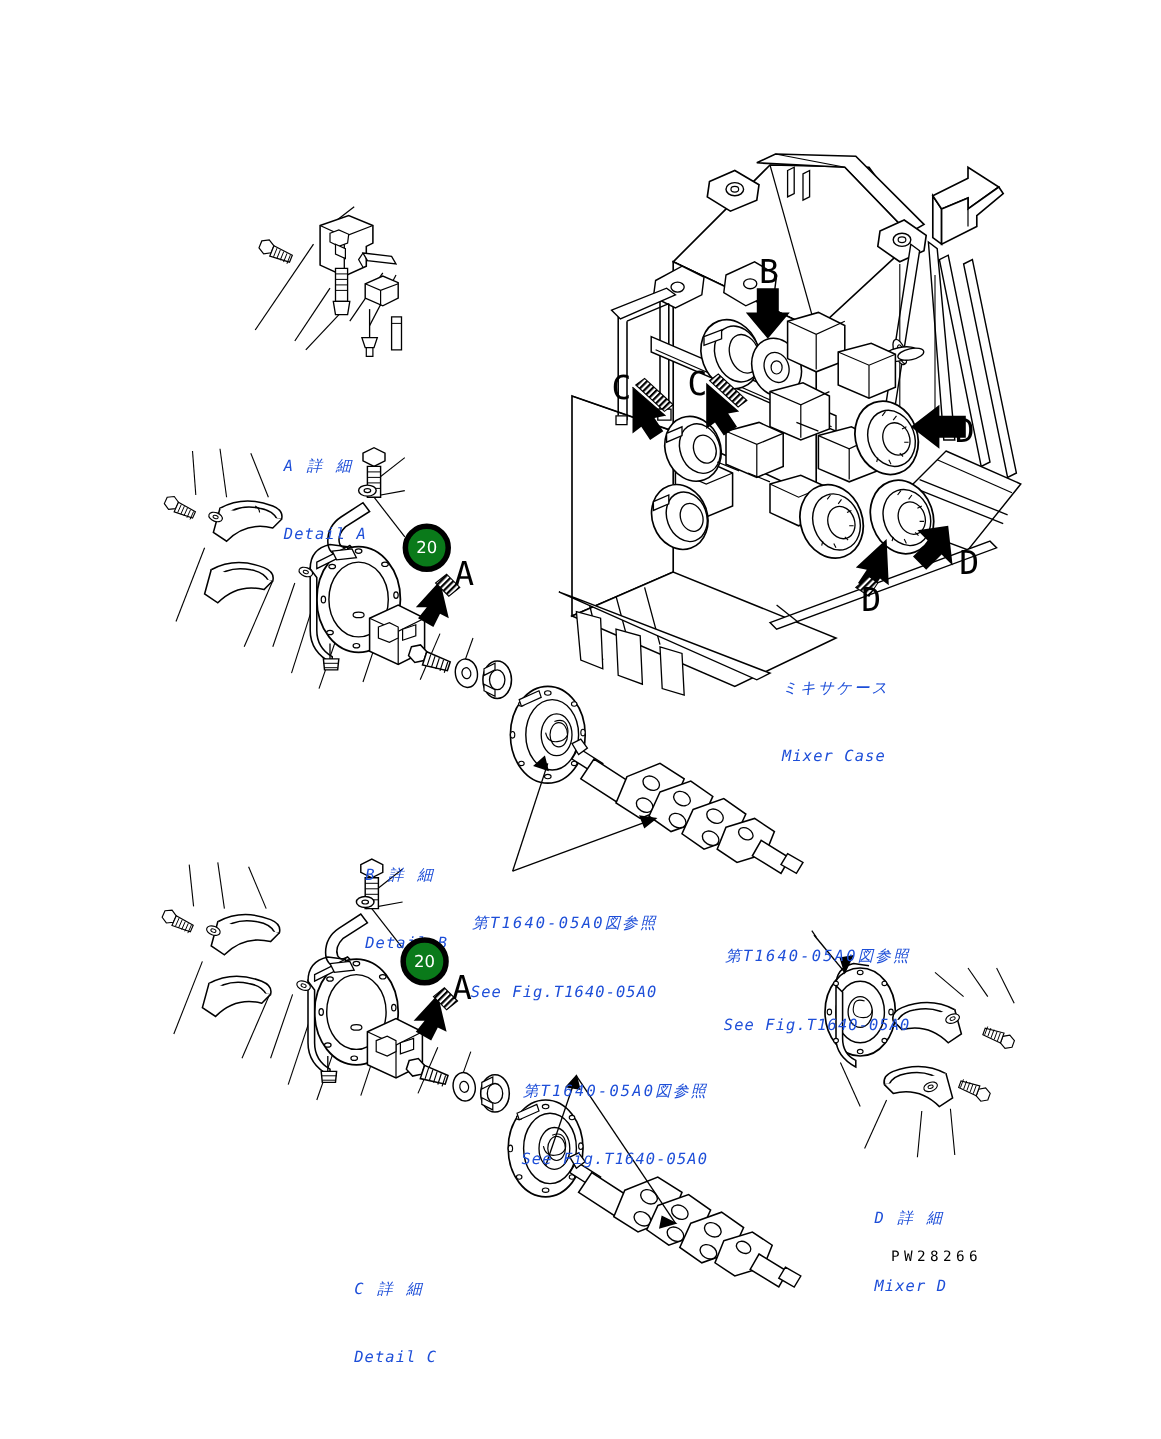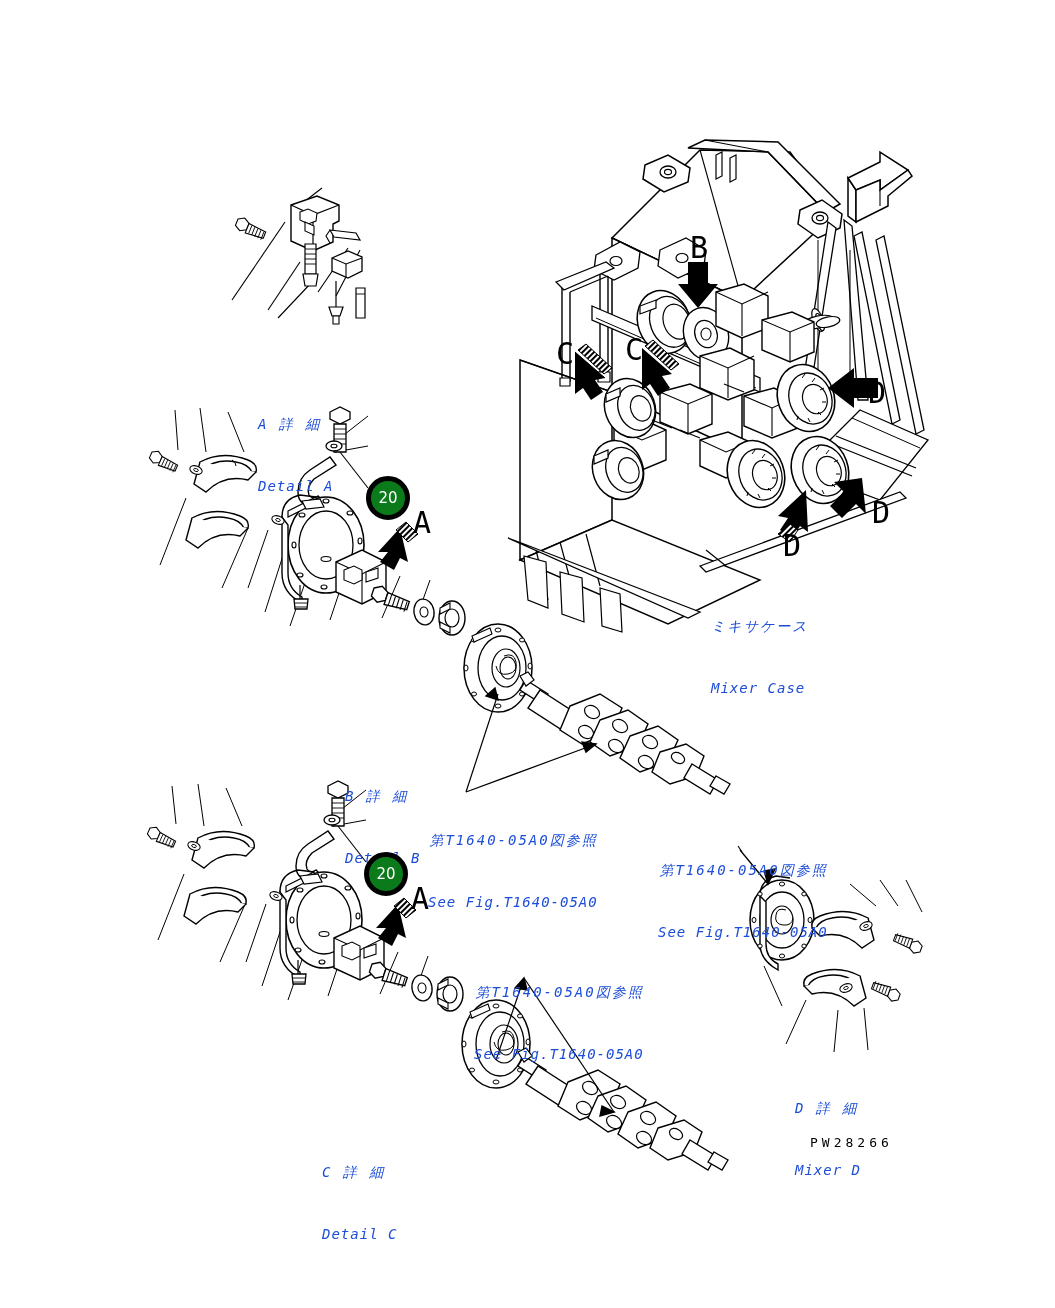--- a/index.html
+++ b/index.html
@@ -646,21 +646,21 @@
   <path d="M726,566 L706,550" fill="none" stroke="#000" stroke-width="1.2"></path>
 
   <path d="M738,846 L742,852" fill="none" stroke="#000" stroke-width="1.1"></path>
 </svg>
 </div>
 
 <div class="lbl detail-label" style="left:258px; top:372px;">
   <div class="jp">A 詳 細</div>
   <div class="en">Detail A</div>
 </div>
-<div class="lbl detail-label" style="left:345px; top:744px;">
+<div class="lbl detail-label" style="left:332px; top:744px;">
   <div class="jp">B 詳 細</div>
   <div class="en">Detail B</div>
 </div>
 <div class="lbl detail-label" style="left:322px; top:1120px;">
   <div class="jp">C 詳 細</div>
   <div class="en">Detail C</div>
 </div>
 <div class="lbl detail-label" style="left:795px; top:1056px;">
   <div class="jp">D 詳 細</div>
   <div class="en">Mixer D</div>

